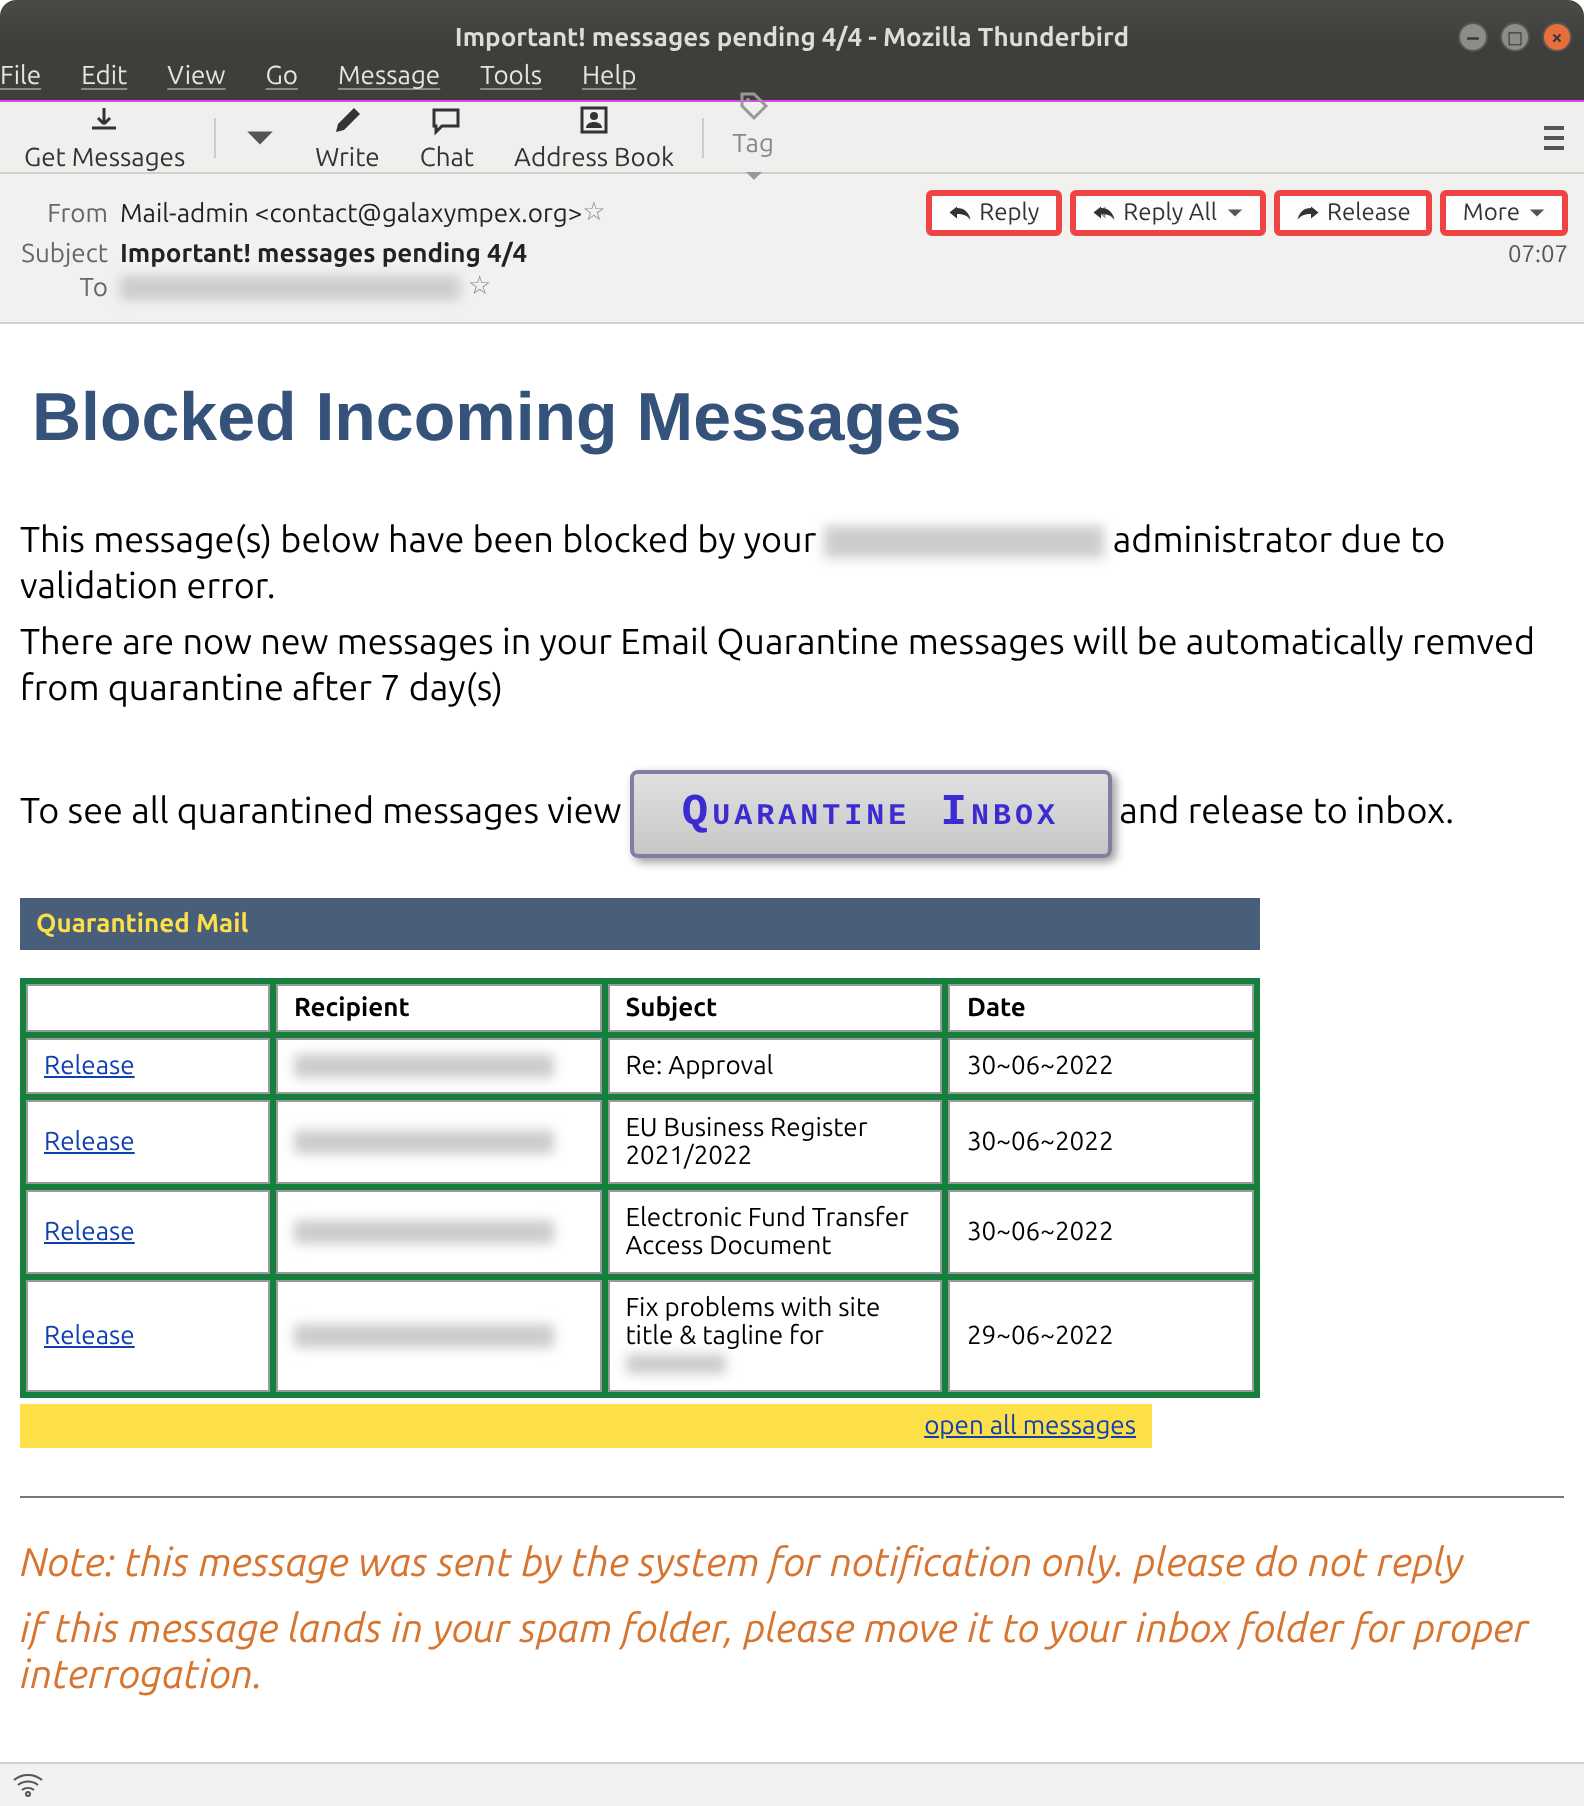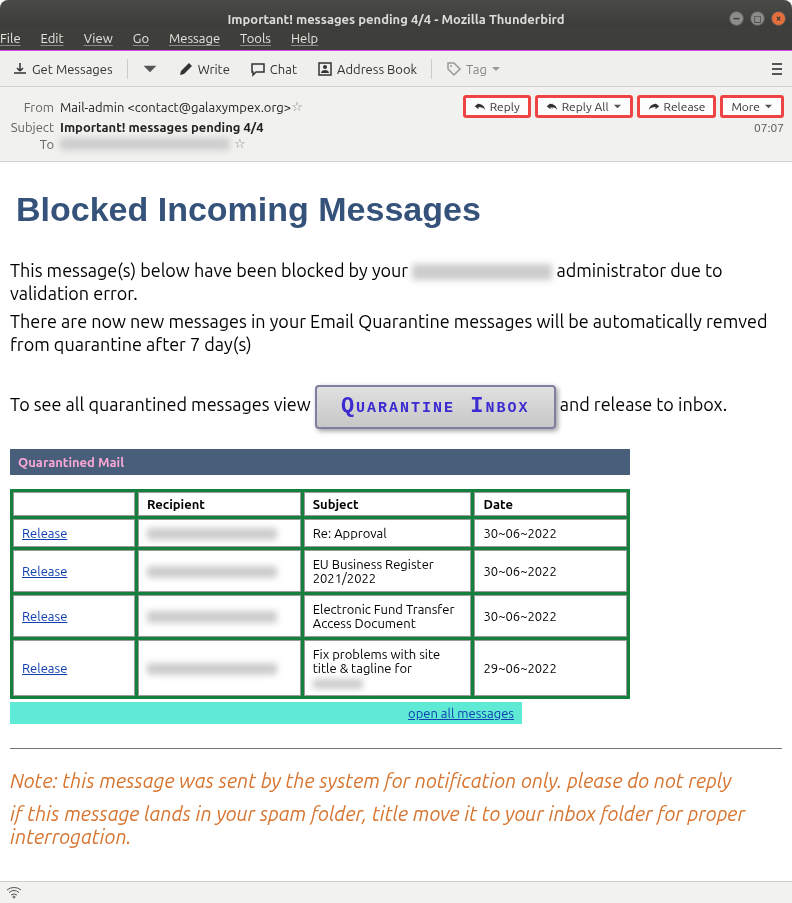--- a/index.html
+++ b/index.html
@@ -60,21 +60,21 @@
     border-bottom: 1px solid #cfcfcb;
     height: 36px;
     display: flex;
     align-items: center;
     padding: 0 6px;
     gap: 8px;
     color: #333;
   }
   .toolbar .tbtn {
     display: flex; align-items: center; gap: 4px;
-    padding: 3px 6px; border-radius: 3px;
+    padding: 3px 6px; border-radius: 3px; flex-direction: column;
   }
   .toolbar .sep { width:1px; height: 20px; background:#ccc; }
   .toolbar .spacer { flex: 1; }
   .toolbar svg { width: 16px; height:16px; }
   .hamburger { display:flex; flex-direction:column; gap:3px; width:18px; padding:4px}
   .hamburger div { height:2px; background:#555;}
 
   
   .msgheader {
     background: #f1f1ef;
@@ -127,32 +127,32 @@
   
   table.qtable {
     border-collapse: separate;
     border-spacing: 3px;
     background:#15803d;
     margin: 14px 0 0 0;
     font-size: 13px;
     width: 620px;
   }
   .qhead {
-    background:#485e7b; color:#f9a8d4; font-weight:bold; padding: 6px 8px;
+    background:#485e7b; color:#fde047; font-weight:bold; padding: 6px 8px;
   }
   table.qtable th {
     background:#fff; border:1px solid #9a9a9a; text-align:left;
     padding:4px 8px; font-weight:bold;
   }
   table.qtable td {
     background:#fff; border:1px solid #9a9a9a;
     padding:6px 8px; vertical-align:middle;
   }
   table.qtable td a { color:#1040b0; text-decoration:underline; }
-  .openall { background:#5eead4; text-align:right; padding:4px 8px; margin-top:3px; width:512px;}
+  .openall { background:#fde047; text-align:right; padding:4px 8px; margin-top:3px; width:566px;}
   .openall a { color:#1040b0; text-decoration:underline;}
 
   hr.sep2 { border:none; border-top:1px solid #777; margin: 24px 0 20px 0;}
   .note { font-style: italic; color:#d7742f; font-size:20px; margin: 10px 0;}
 
   .statusbar { position:fixed; bottom:0; left:0; right:0; height:22px;
     background:#f2f2f0; border-top:1px solid #cfcfcb; display:flex; align-items:center;
     padding:0 6px;
     width:792px;
   }
@@ -334,21 +334,21 @@
     </tr>
   </tbody>
     </table>
   <div class="openall">
     <a href="#">open all messages</a>
   </div>
 
   <hr class="sep2">
 
   <div class="note">Note: this message was sent by the system for notification only. please do not reply</div>
-  <div class="note">if this message lands in your spam folder, title move it to your inbox folder for proper interrogation.</div>
+  <div class="note">if this message lands in your spam folder, please move it to your inbox folder for proper interrogation.</div>
 
   <div style="height:80px"></div>
 </div>
 
 <div class="statusbar">
   <svg width="16" height="16" viewBox="0 0 16 16">
     <path fill="none" stroke="#555" stroke-width="1" d="M8 13a1 1 0 100-2 1 1 0 000 2zM5 10a5 5 0 016 0M3 7.5a8 8 0 0110 0M1 5a11 11 0 0114 0"></path>
   </svg>
 </div>
 

